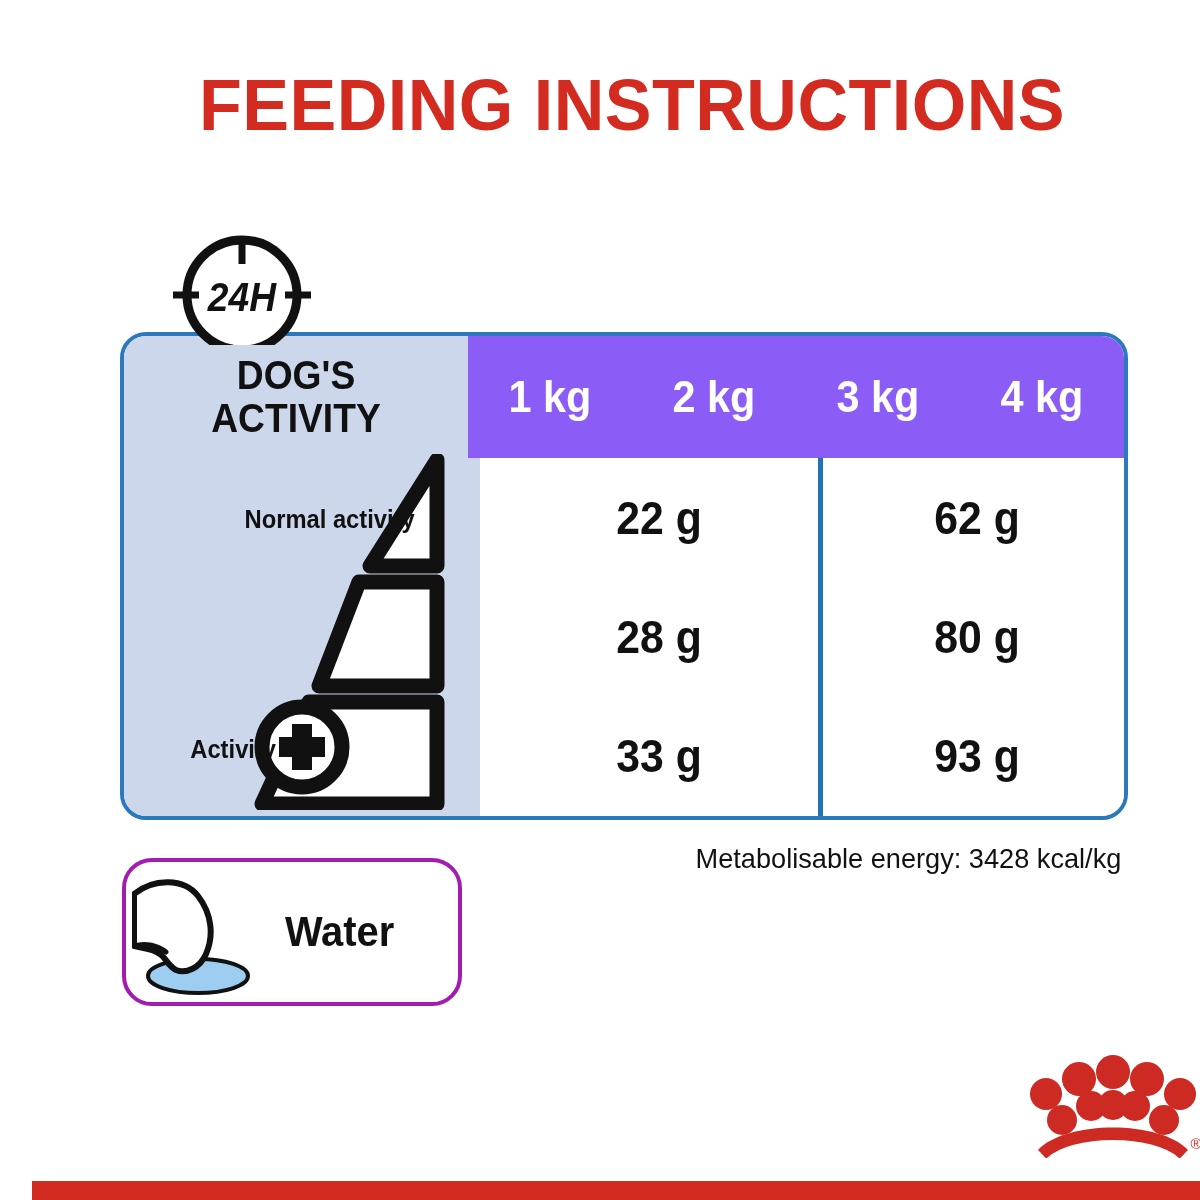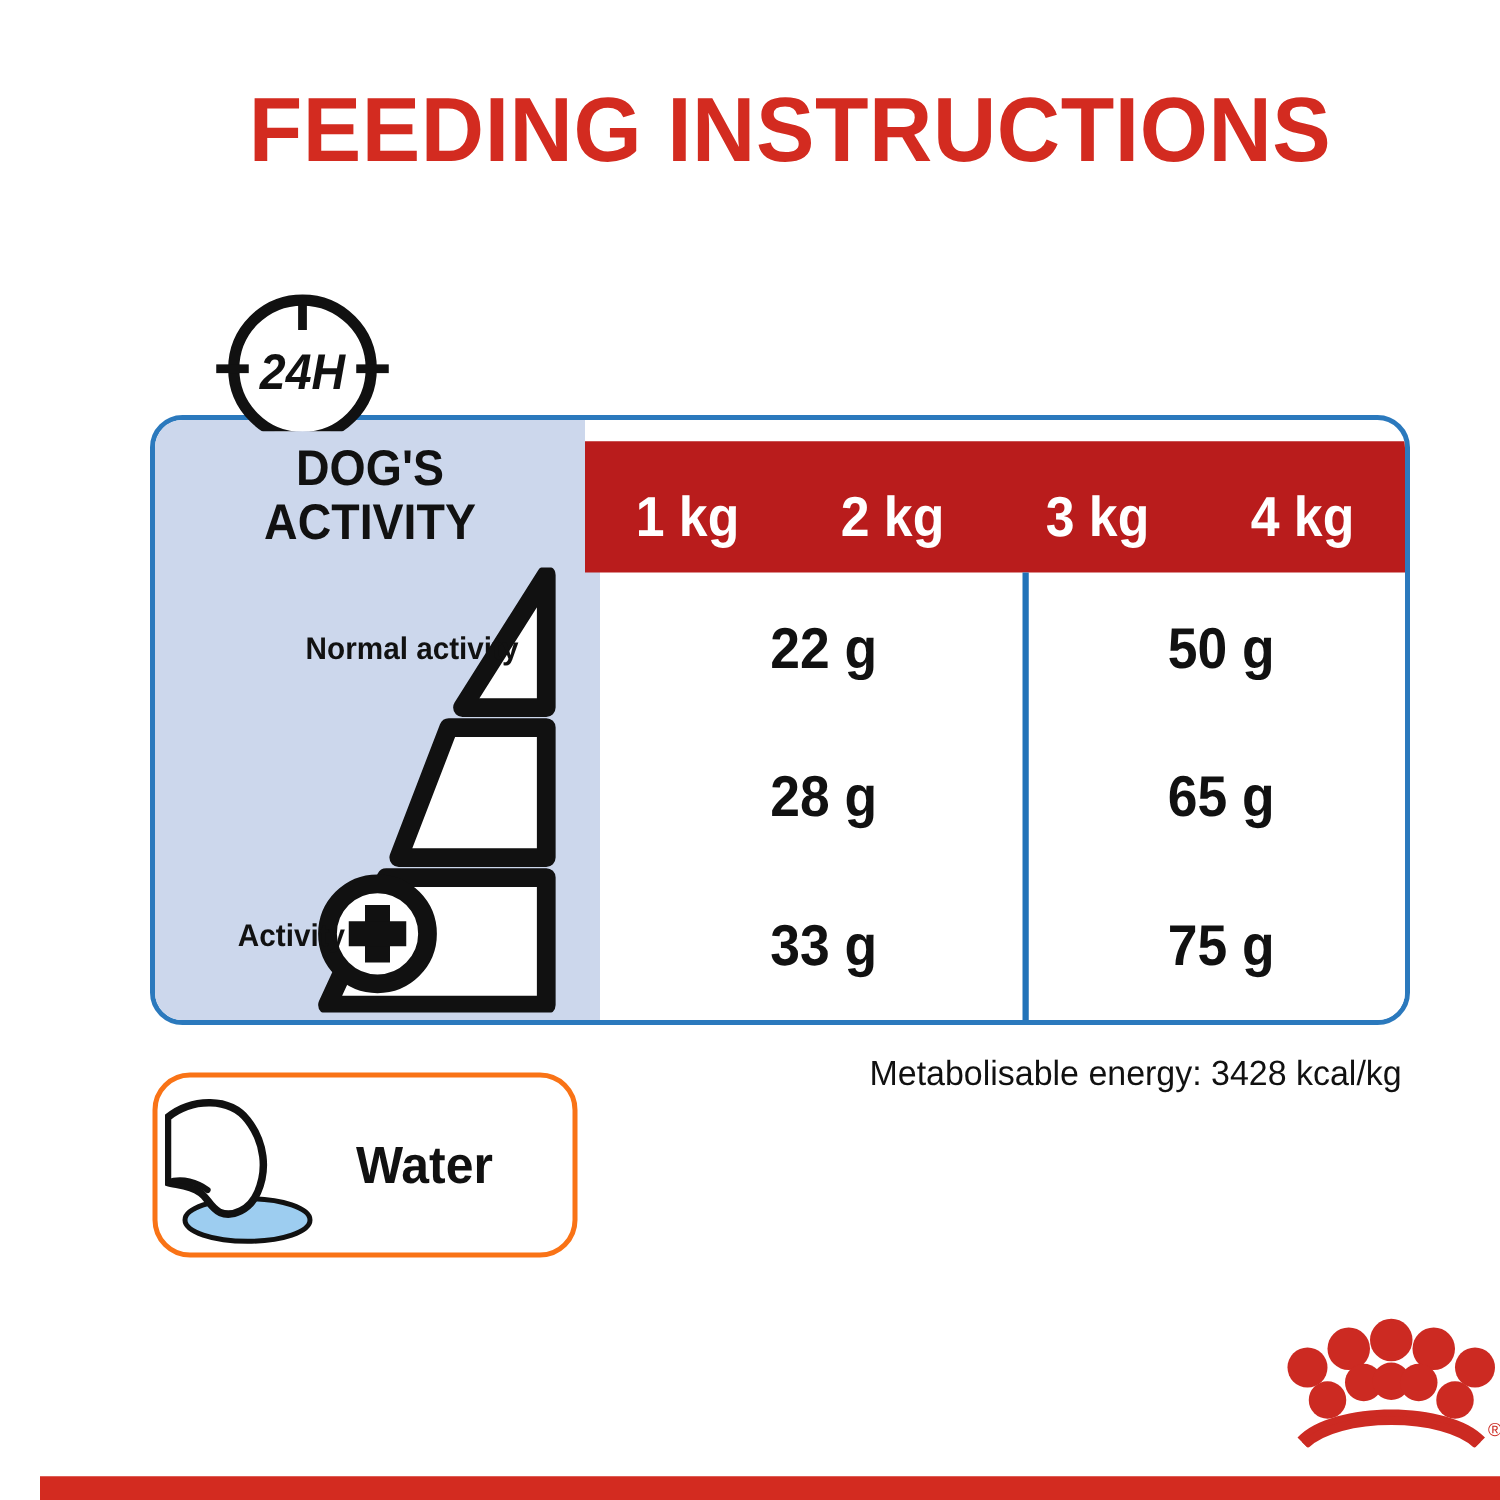--- a/index.html
+++ b/index.html
@@ -71,24 +71,24 @@
     top: 0;
     width: 344px;
     height: 100%;
     background: #ccd7ec;
   }
 
   
   #weights-header {
     position: absolute;
     left: 344px;
-    top: 17px;
+    top: 0;
     right: 0;
     height: 122px;
-    background: #b91c1c;
+    background: #8b5cf6;
     display: flex;
   }
   .weight-head-cell {
     flex: 1;
     display: flex;
     align-items: center;
     justify-content: center;
     color: #ffffff;
     font-family: "Liberation Sans Narrow", "Liberation Sans", sans-serif;
     font-weight: 700;
@@ -202,21 +202,21 @@
     transform: scaleX(0.97);
   }
 
   
   #water-card {
     position: absolute;
     left: 90px;
     top: 858px;
     width: 340px;
     height: 148px;
-    border: 4px solid #f97316;
+    border: 4px solid #a21caf;
     border-radius: 30px;
     background: #ffffff;
     z-index: 3;
   }
   #water-icon {
     position: absolute;
     left: 6px;
     top: 8px;
     width: 152px;
     height: 132px;
@@ -321,26 +321,26 @@
 
       <div id="values-area">
 
         <div class="value-column">
           <div class="value-cell">22 g</div>
           <div class="value-cell">28 g</div>
           <div class="value-cell">33 g</div>
         </div>
 
 
+
         <div class="value-column">
-          <div class="value-cell">50 g</div>
-          <div class="value-cell">65 g</div>
-          <div class="value-cell">75 g</div>
+          <div class="value-cell">62 g</div>
+          <div class="value-cell">80 g</div>
+          <div class="value-cell">93 g</div>
         </div>
-
 
       </div>
     </div>
   </div>
 
   <div id="metabolisable-energy">Metabolisable energy: 3428 kcal/kg</div>
 
   <div id="water-card">
     <div id="water-icon">
       <svg viewBox="0 0 152 132" xmlns="http://www.w3.org/2000/svg">

